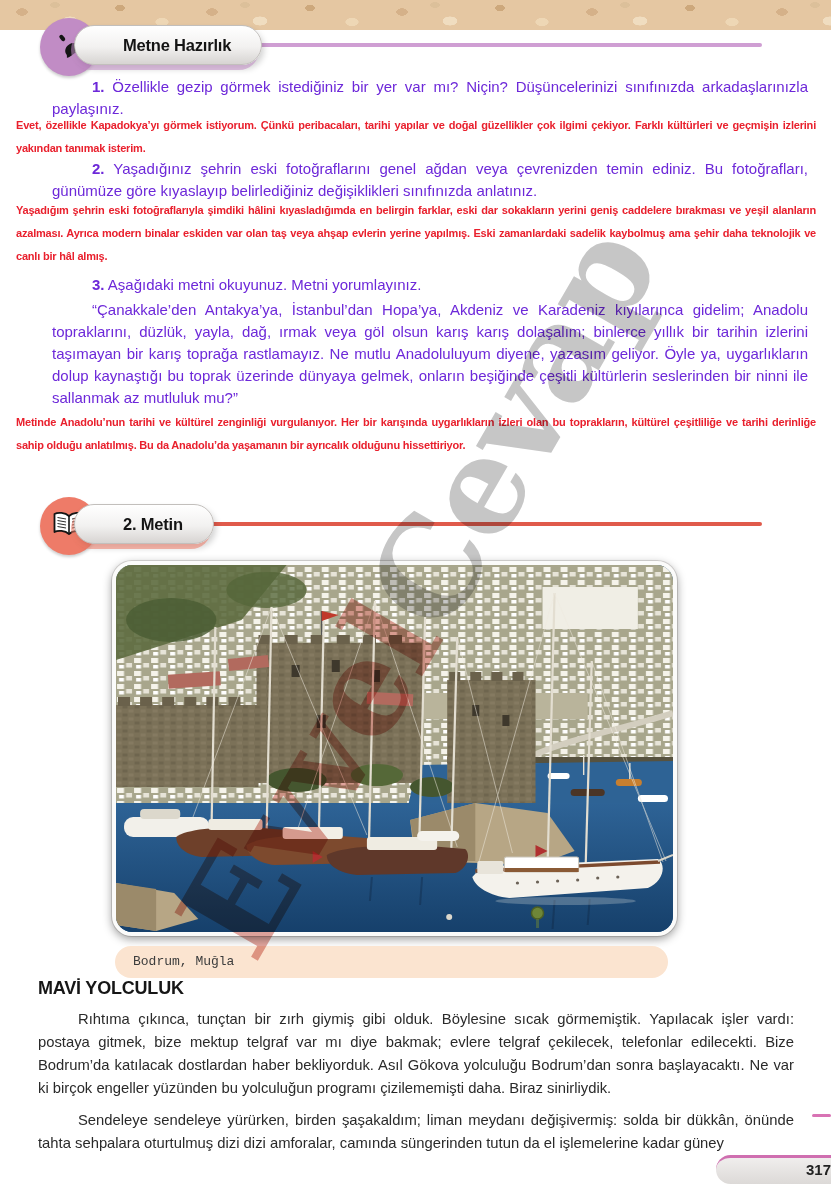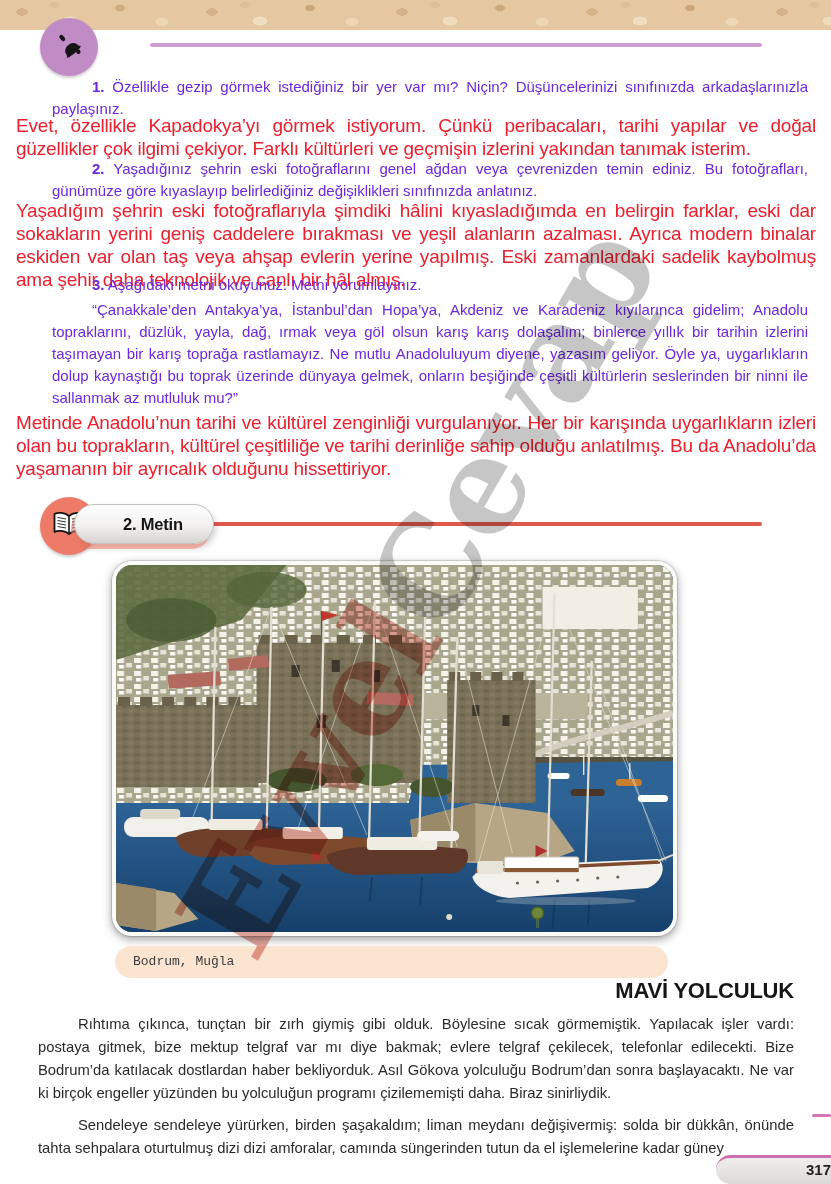--- a/index.html
+++ b/index.html
@@ -31,37 +31,37 @@
      background:linear-gradient(180deg,#ffffff,#f2f1f0 55%,#d7d4d2);
      border:1px solid #c2bfbc;display:flex;align-items:center;
      padding:0 30px 0 48px;font-weight:bold;font-size:16.5px;color:#141414;letter-spacing:-0.2px;}
   .prep .pill{box-shadow:-3px 5px 0 rgba(193,140,197,.55),2px 4px 6px rgba(0,0,0,.18);}
   .metin .pill{box-shadow:-3px 5px 0 rgba(238,123,104,.55),2px 4px 6px rgba(0,0,0,.18);}
 
   
   .q{position:absolute;left:52px;width:756px;margin:0;font-size:15px;line-height:22px;
      color:#6d28d9;text-align:justify;text-indent:40px;}
   .qnum{font-weight:bold;}
-  .ans{position:absolute;left:16px;width:800px;margin:0;font-weight:normal;font-size:19px;
+  .ans{position:absolute;left:16px;width:800px;margin:0;font-weight:bold;font-size:11px;
      line-height:23px;color:#e9202d;text-align:justify;letter-spacing:-0.2px;}
   .q1{top:76px;} .a1{top:114px;} .q2{top:158px;} .a2{top:199px;}
   .q3{top:274px;} .qt{top:299px;} .a3{top:411px;}
 
   
   .photo{position:absolute;top:561px;left:112px;width:557px;height:367px;
      border:4px solid #fbfbfa;border-radius:20px;overflow:hidden;background:#2a5f92;
      box-shadow:0 3px 10px rgba(0,0,0,.4),0 0 0 1px #e0dedd;}
   .photo svg{display:block;width:100%;height:100%;}
   .caption{position:absolute;top:946px;left:115px;width:553px;height:32px;background:#fbe4d0;
      border-radius:16px;font-size:13px;color:#3c3c3c;line-height:32px;padding-left:18px;
      box-sizing:border-box;font-family:Liberation Mono, monospace;}
 
   
   .story{position:absolute;top:978px;left:38px;width:756px;}
-  .story-title{text-align:right;font-weight:bold;font-size:22px;letter-spacing:-0.2px;
+  .story-title{text-align:left;font-weight:bold;font-size:18px;letter-spacing:-0.2px;
      margin:0 0 9px;color:#161616;}
   .story p{margin:0 0 9px;font-size:14.8px;line-height:23px;text-align:justify;
      text-indent:40px;color:#2a2a2a;}
 
   
   .watermark{position:absolute;left:215px;top:877px;height:132px;line-height:132px;
      transform-origin:0 50%;transform:rotate(-60deg);white-space:nowrap;
      font-family:"DejaVu Serif",serif;font-weight:bold;font-size:132px;letter-spacing:-2px;
      mix-blend-mode:multiply;opacity:.5;z-index:50;pointer-events:none;}
   .wm-red{color:#c34a3c;} .wm-gray{color:#8d8d8d;}
@@ -87,20 +87,23 @@
       <span>
         <svg width="30" height="30" viewBox="0 0 30 30">
           <g transform="translate(15,16) rotate(-40)" fill="#151515">
             <rect x="-2" y="-14" width="4" height="7" rx="2"></rect>
             <path d="M-7.5,5.5 C-7.5,-3.5 7.5,-3.5 7.5,5.5 L8.5,7 L-8.5,7 Z"></path>
             <ellipse cx="0" cy="7.4" rx="9" ry="1.8"></ellipse>
             <circle cx="3.5" cy="10.5" r="2.2"></circle>
           </g>
         </svg>
       </span>
+    </div>
+    <div class="pill">
+      <span>Metne Hazırlık</span>
     </div>
   </div>
 
   <p class="q q1"><span class="qnum">1.</span> <span>Özellikle gezip görmek istediğiniz bir yer var mı? Niçin? Düşüncelerinizi sınıfınızda arkadaşlarınızla paylaşınız.</span></p>
   <p class="ans a1">Evet, özellikle Kapadokya’yı görmek istiyorum. Çünkü peribacaları, tarihi yapılar ve doğal güzellikler çok ilgimi çekiyor. Farklı kültürleri ve geçmişin izlerini yakından tanımak isterim.</p>
 
   <p class="q q2"><span class="qnum">2.</span> <span>Yaşadığınız şehrin eski fotoğraflarını genel ağdan veya çevrenizden temin ediniz. Bu fotoğrafları, günümüze göre kıyaslayıp belirlediğiniz değişiklikleri sınıfınızda anlatınız.</span></p>
   <p class="ans a2">Yaşadığım şehrin eski fotoğraflarıyla şimdiki hâlini kıyasladığımda en belirgin farklar, eski dar sokakların yerini geniş caddelere bırakması ve yeşil alanların azalması. Ayrıca modern binalar eskiden var olan taş veya ahşap evlerin yerine yapılmış. Eski zamanlardaki sadelik kaybolmuş ama şehir daha teknolojik ve canlı bir hâl almış.</p>
 
   <p class="q q3"><span class="qnum">3.</span> <span>Aşağıdaki metni okuyunuz. Metni yorumlayınız.</span></p>

